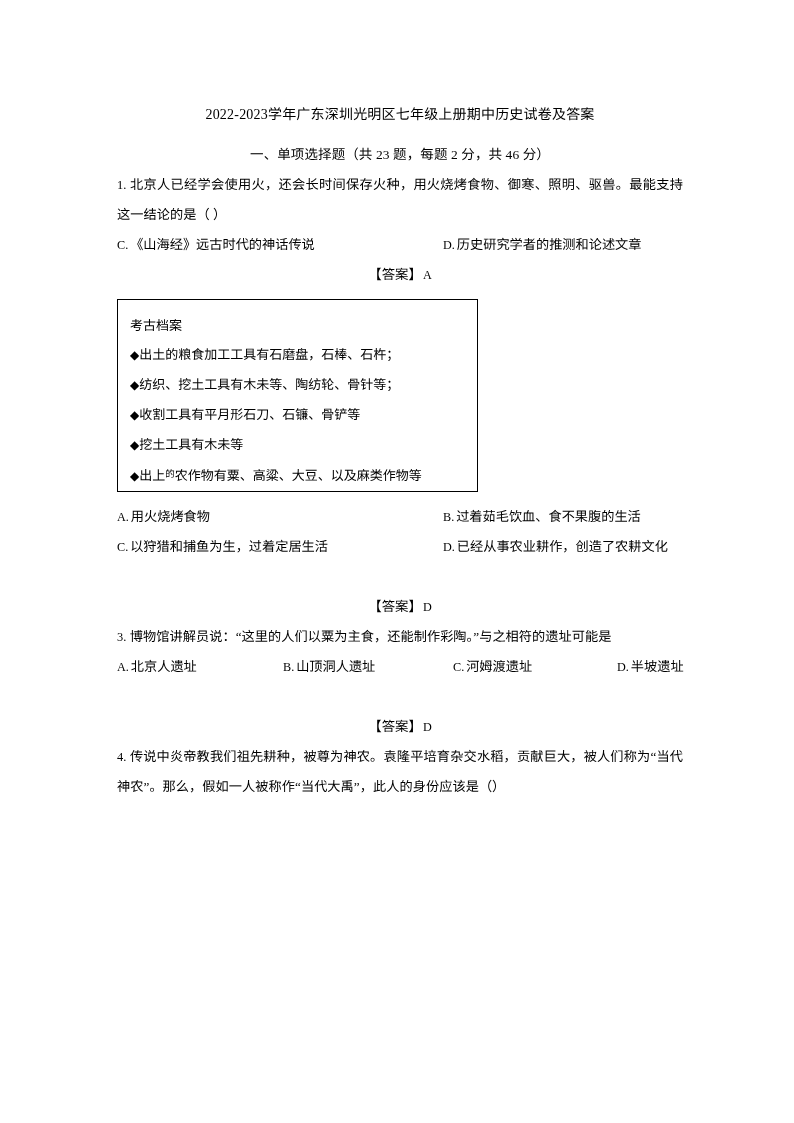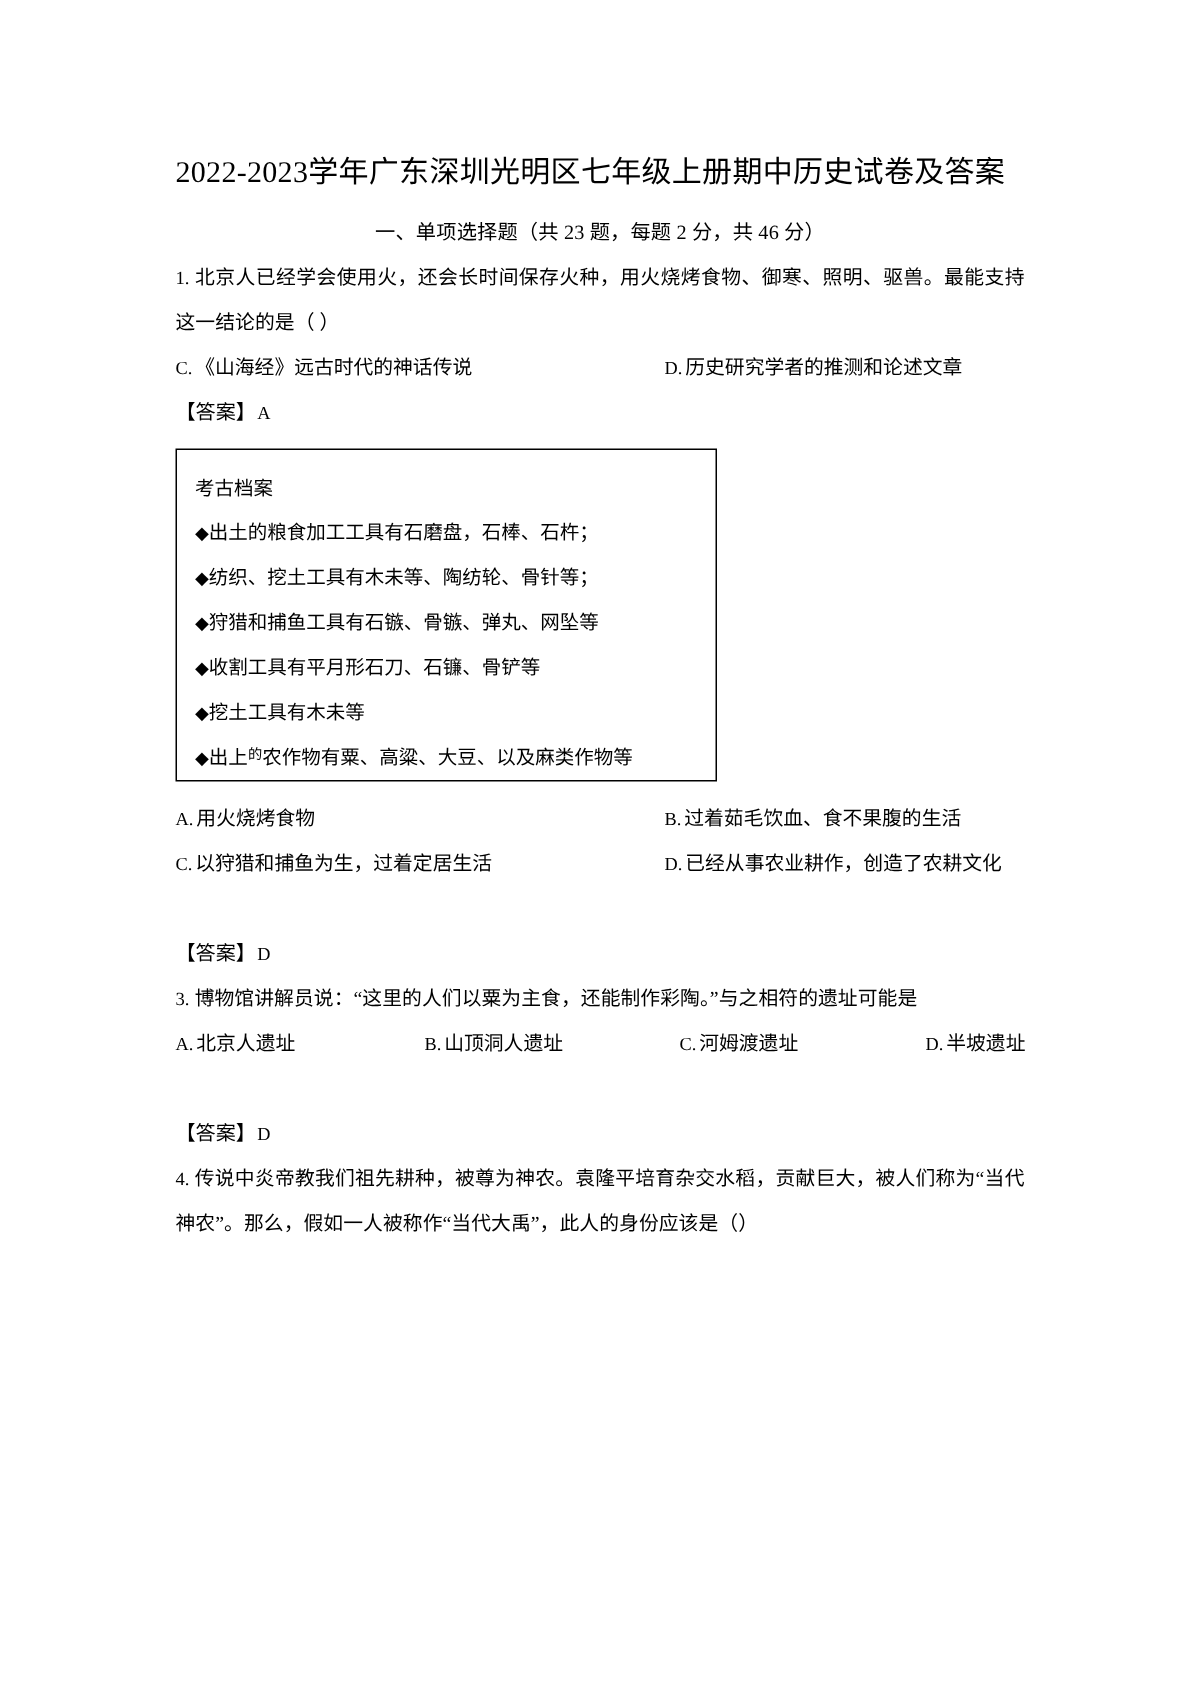--- a/index.html
+++ b/index.html
@@ -30,26 +30,27 @@
 
   .content {
     position: absolute;
     left: 117px;
     top: 96px;
     width: 566px;
   }
 
   
   .doc-title {
-    font-size: 20px;
+    font-size: 14px;
     line-height: 38px;
     font-weight: normal;
     margin: 0 0 6px 0;
     letter-spacing: 0.2px;
     font-family: "Liberation Serif", "DejaVu Serif", serif;
+    text-align: center;
   }
 
   
   .section-head {
     font-size: 13.5px;
     line-height: 30px;
     margin: 0;
     letter-spacing: 0.1px;
     text-align: center;
   }
@@ -102,20 +103,21 @@
   .opt-cont {
     font-size: 13.2px;
     line-height: 30px;
   }
 
   
   .answer-line {
     font-size: 13.4px;
     line-height: 30px;
     margin: 0;
+    text-align: center;
   }
   .answer-letter {
     font-family: "Liberation Serif", "DejaVu Serif", serif;
     font-size: 12.2px;
     padding-left: 1px;
   }
 
   
   .card-wrap {
     padding-top: 9px;
@@ -172,21 +174,20 @@
     <div>
 
       <div class="card-wrap">
         <div class="card">
           <p class="card-title">考古档案</p>
 
           <p class="card-item"><span class="bullet">◆</span><span>出土的粮食加工工具有石磨盘，石棒、石杵；</span></p>
 
           <p class="card-item"><span class="bullet">◆</span><span>纺织、挖土工具有木未等、陶纺轮、骨针等；</span></p>
 
-          <p class="card-item"><span class="bullet">◆</span><span>狩猎和捕鱼工具有石镞、骨镞、弹丸、网坠等</span></p>
 
           <p class="card-item"><span class="bullet">◆</span><span>收割工具有平月形石刀、石镰、骨铲等</span></p>
 
           <p class="card-item"><span class="bullet">◆</span><span>挖土工具有木未等</span></p>
 
           <p class="card-item"><span class="bullet">◆</span><span>出上</span><span class="sup-small">的</span><span>农作物有粟、高粱、大豆、以及麻类作物等</span></p>
         </div>
       </div>
 
       <div class="opt-row two-col">

